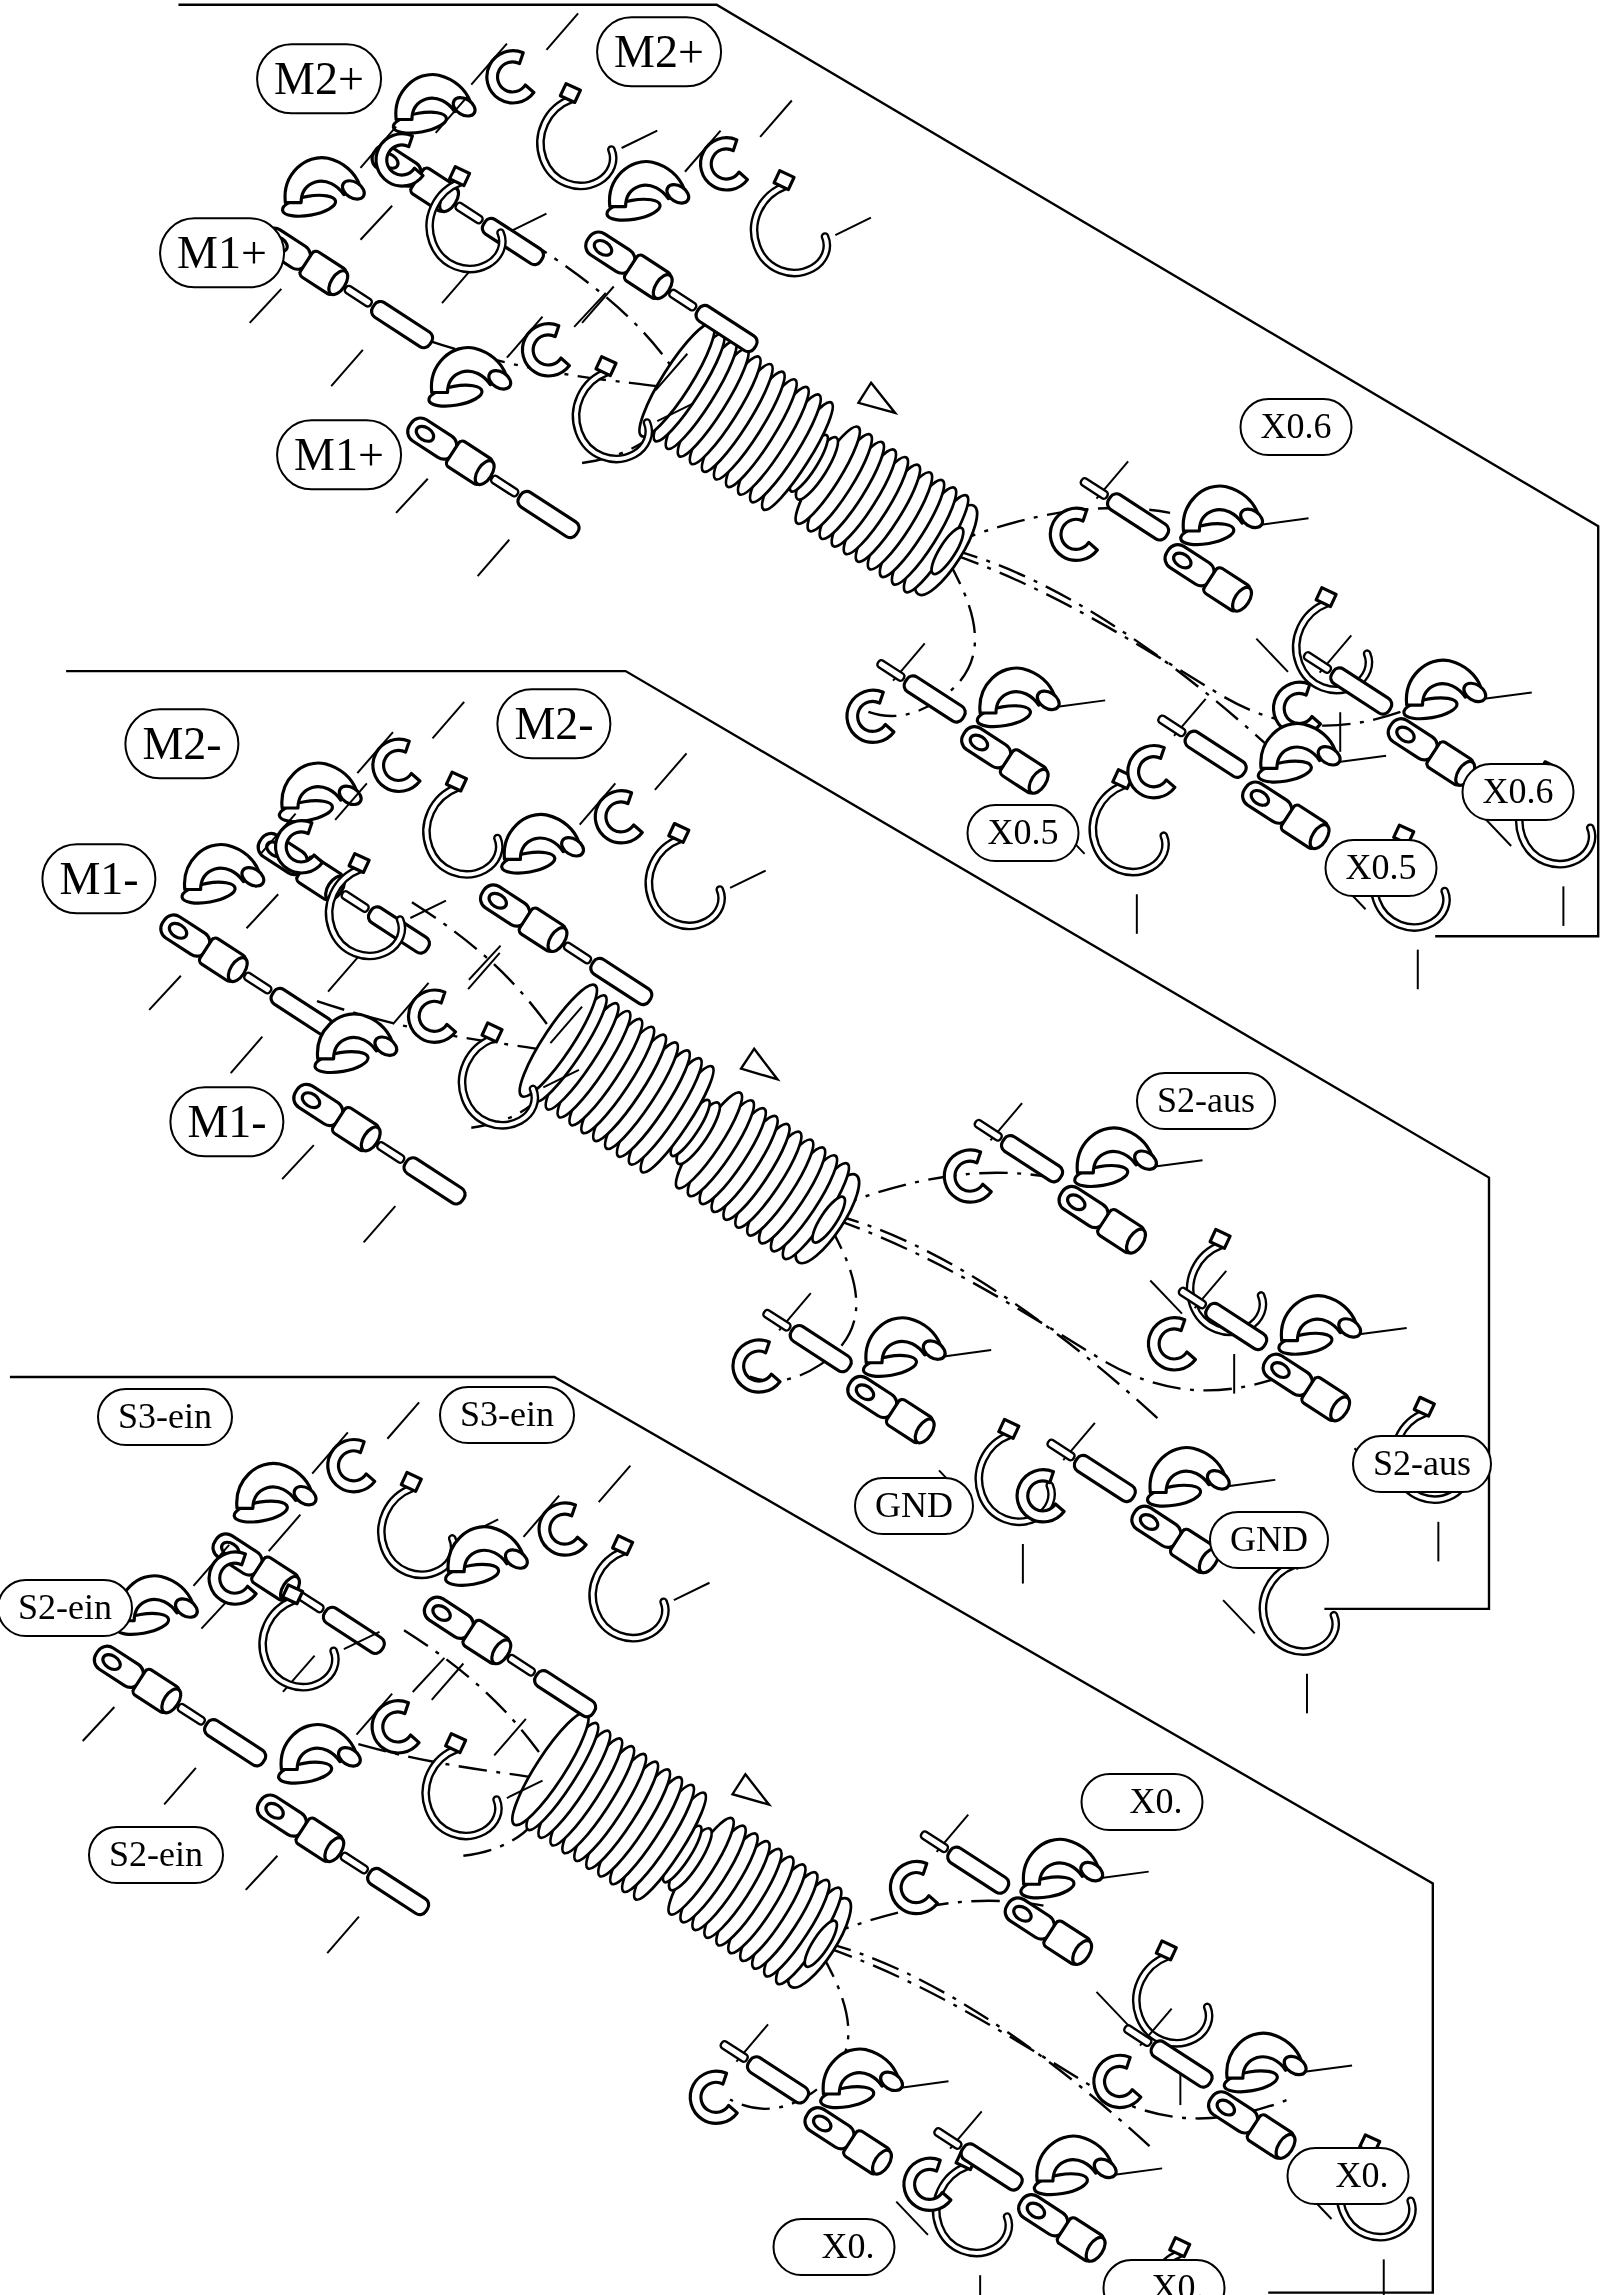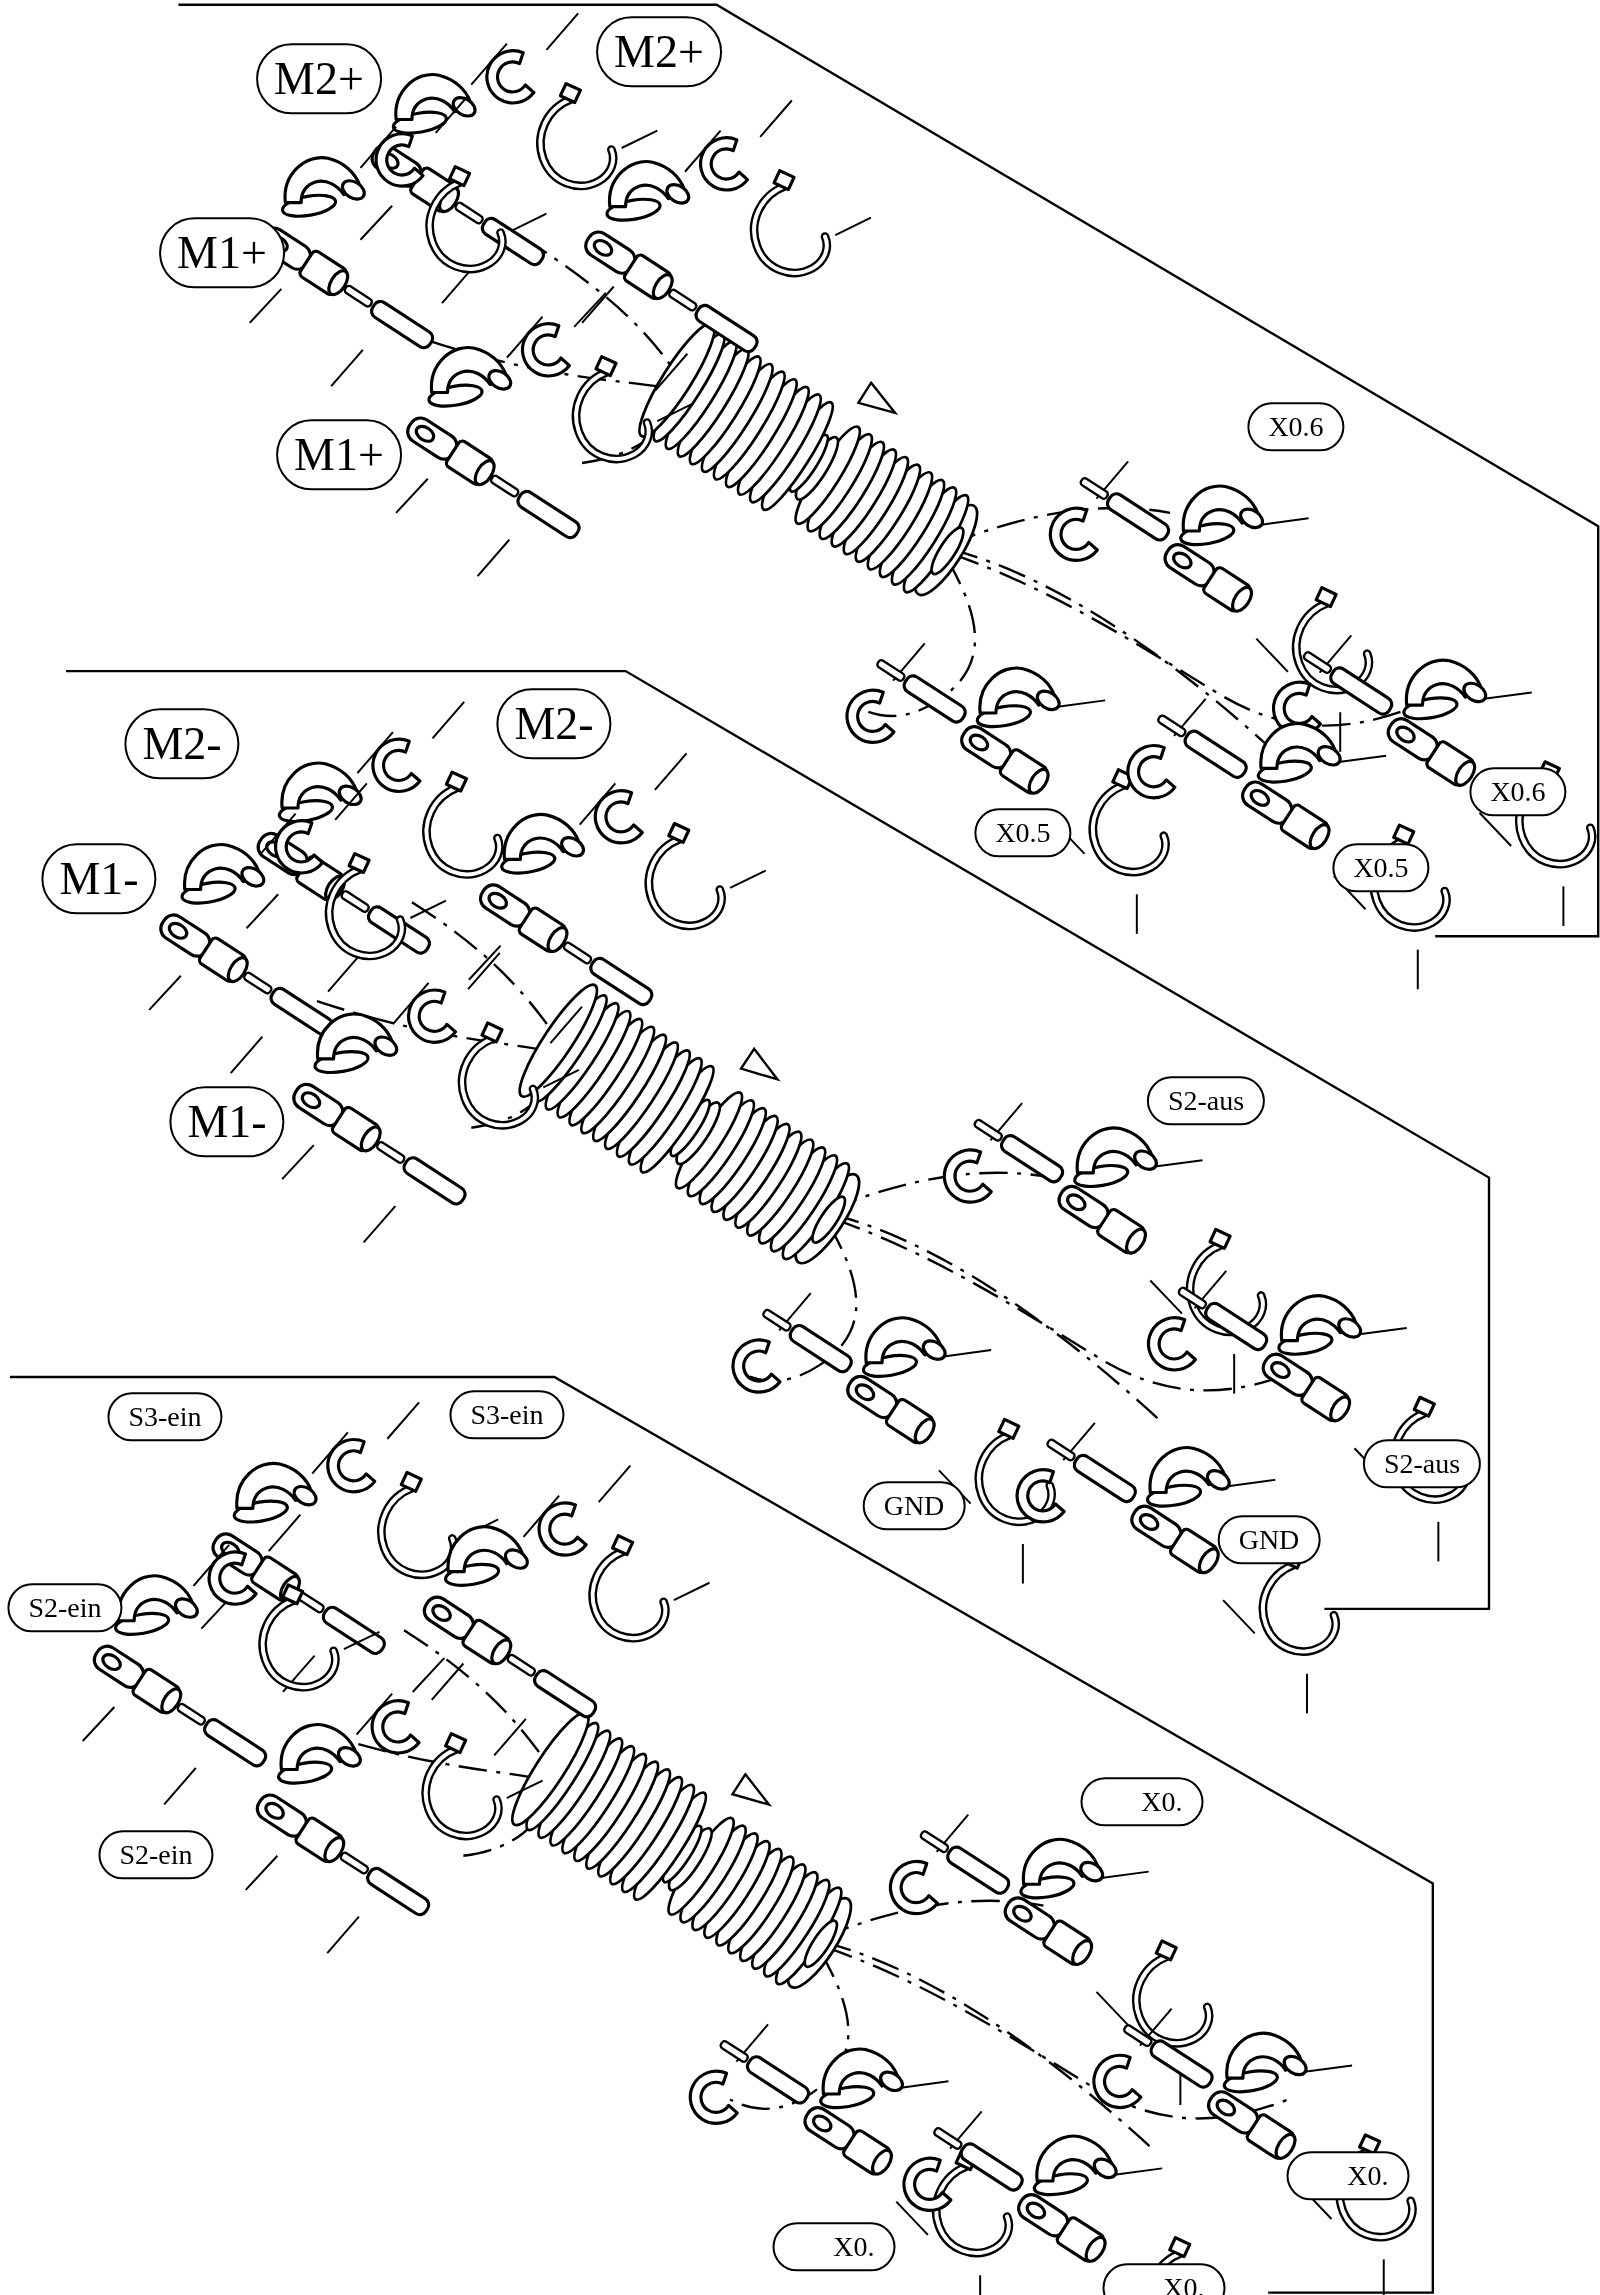--- a/index.html
+++ b/index.html
@@ -2,21 +2,21 @@
 <html style="--line: #000000; --bg: #ffffff;font-size:12.7px"><head>
 <meta charset="utf-8">
 <style>
   :root { --line:#000000; --bg:#ffffff; }
   html,body{margin:0;padding:0;background:var(--bg);}
   #page{position:relative;width:1601px;height:2295px;background:var(--bg);
         font-family:Liberation Serif, serif;overflow:hidden;}
   #diagram{position:absolute;left:0;top:0;}
   #labels{position:absolute;left:0;top:0;width:100%;height:100%;pointer-events:none;}
   .label{position:absolute;transform:translate(-50%,-50%);background:var(--bg);
-         border:2.4px solid var(--line);border-radius:55px;font-size:28px;color:#000;
+         border:2.4px solid var(--line);border-radius:55px;font-size:36px;color:#000;
          padding:8px 19px;white-space:nowrap;line-height:1.05;box-sizing:border-box;}
   .label.big{font-size:46px;padding:9.5px 16px;}
   .label.wide{text-align:right;padding-left:17.4px;}
   .frame{fill:none;stroke:var(--line);stroke-width:3;}
   .cable{fill:none;stroke:var(--line);stroke-width:3;stroke-dasharray:36 12 5 12;}
   .part{fill:var(--bg);stroke:var(--line);stroke-width:4;stroke-linejoin:round;}
   .thin{fill:var(--bg);stroke:var(--line);stroke-width:3;}
   .tick{stroke:var(--line);stroke-width:2.5;}
   .tube-rib{fill:var(--bg);stroke:var(--line);stroke-width:3.5;}
   .tie-outer{fill:none;stroke:var(--line);stroke-width:11;stroke-linecap:round;}

